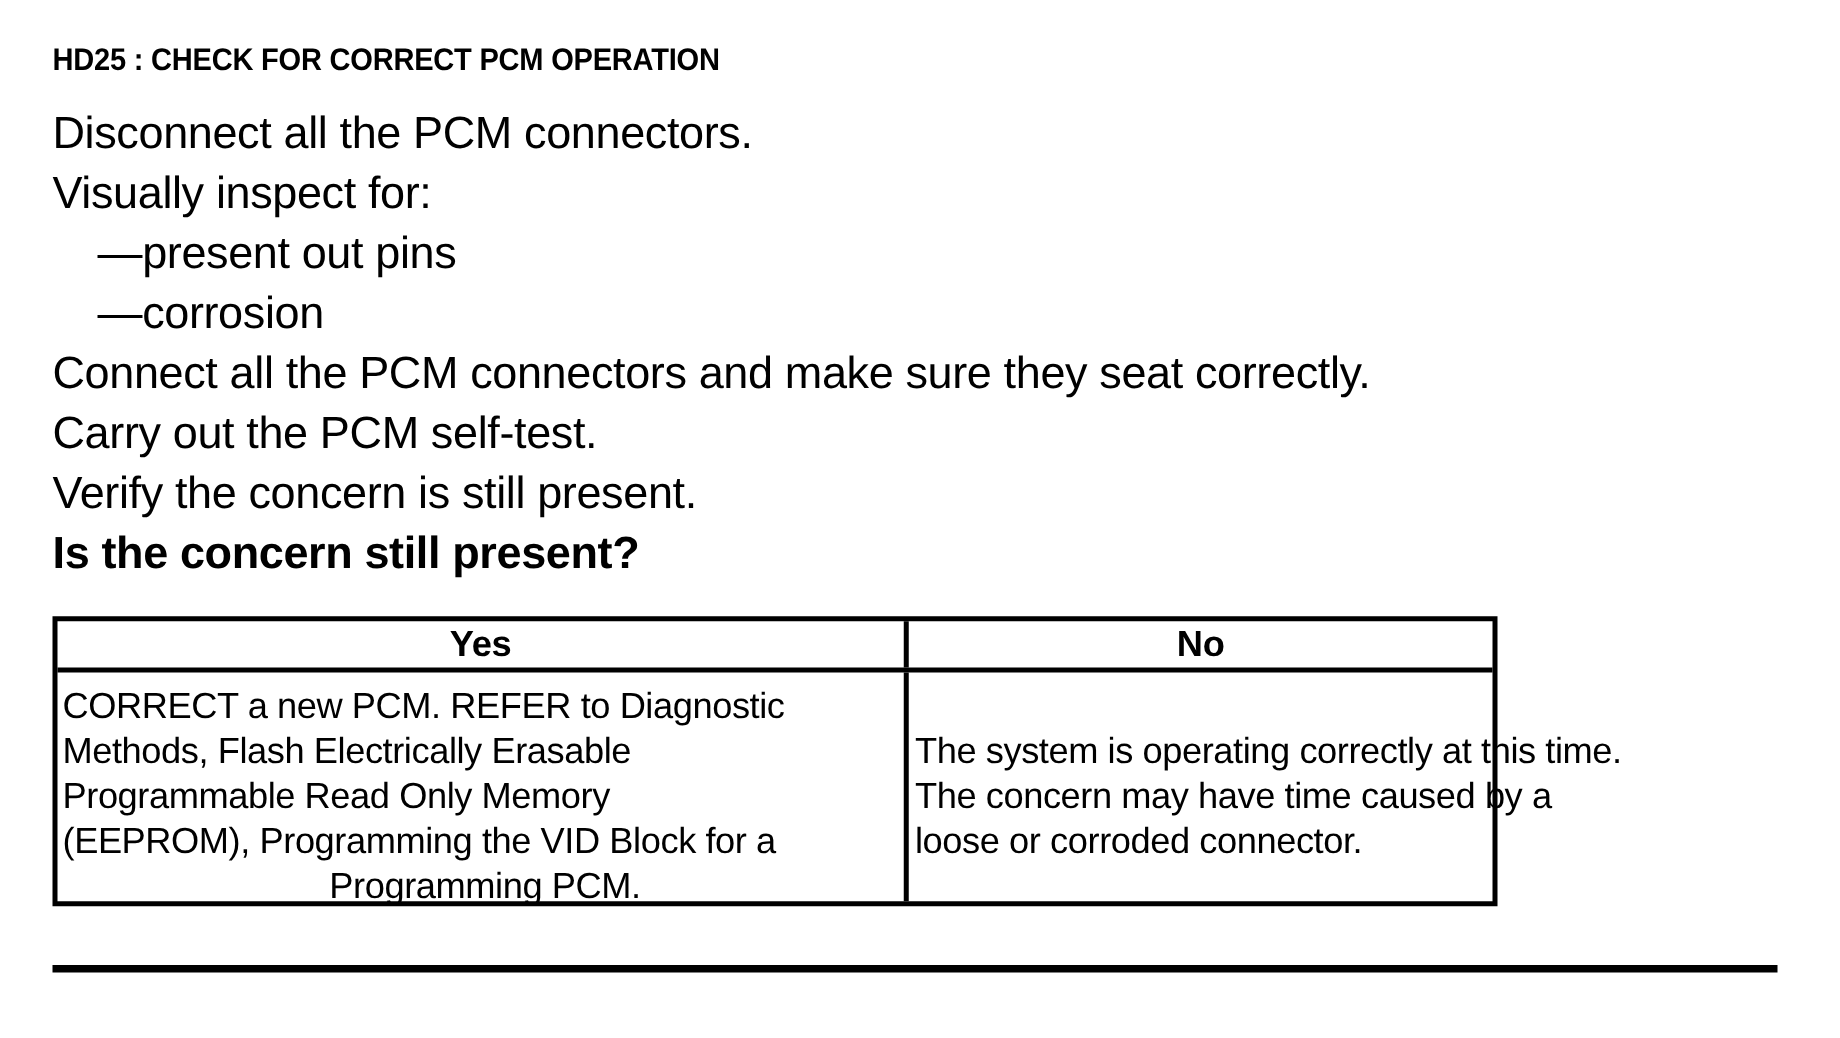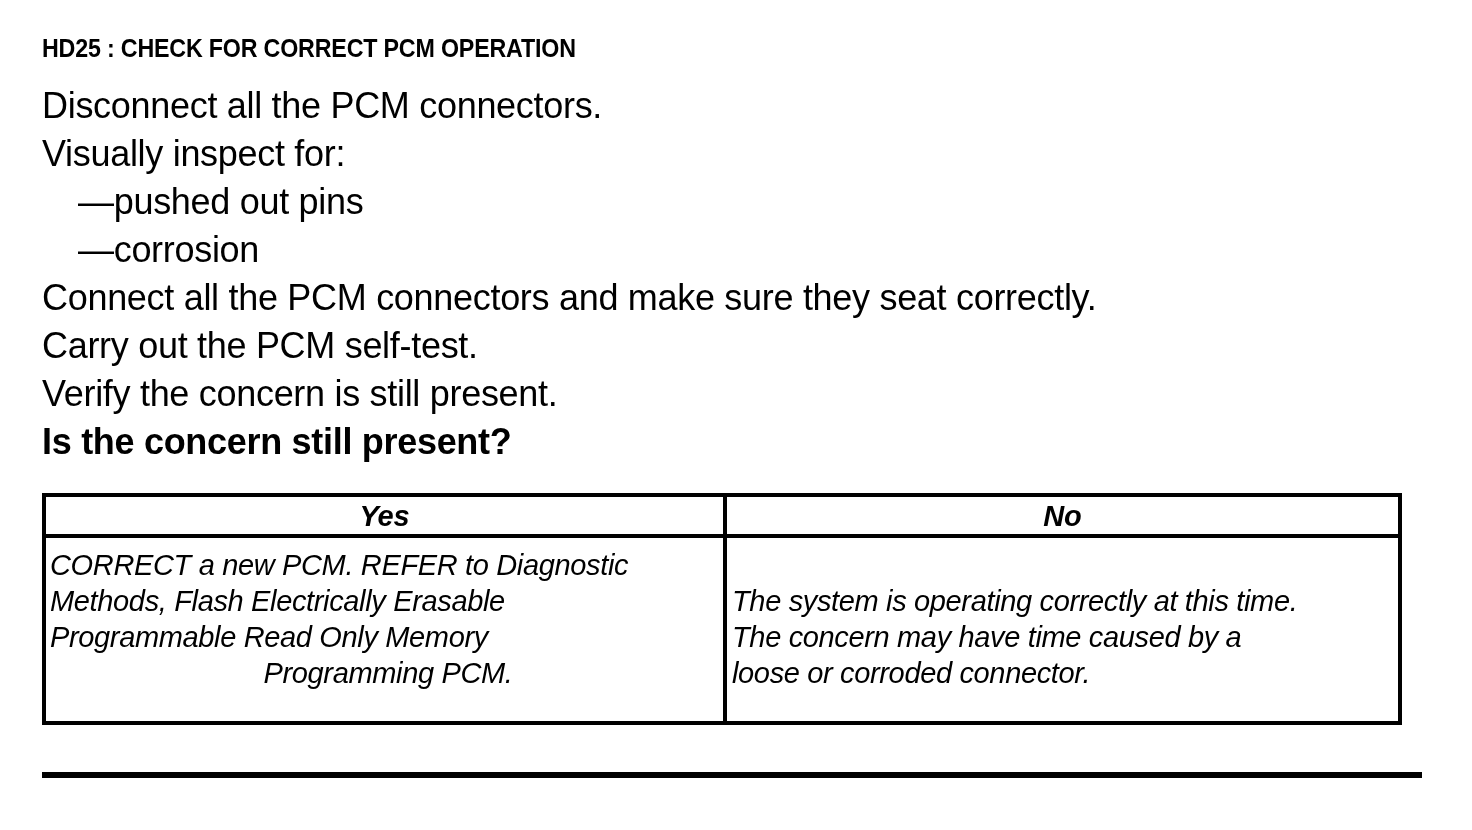--- a/index.html
+++ b/index.html
@@ -56,26 +56,25 @@
   }
   .proc-line.bold {
     font-weight: bold;
   }
 
   
   .decision-table {
     position: absolute;
     left: 42px;
     top: 493px;
-    width: 1360px;
+    width: 1156px;
     height: 232px;
     border: 4px solid #000000;
     box-sizing: border-box;
     background: #ffffff;
-    font-style: italic;
   }
   .dt-head {
     display: flex;
     height: 41px;
     border-bottom: 4px solid #000000;
     box-sizing: border-box;
   }
   .dt-body {
     display: flex;
     height: 183px;
@@ -140,21 +139,21 @@
 </head>
 <body>
 
 <div id="page">
 
   <div class="section-title">HD25 : CHECK FOR CORRECT PCM OPERATION</div>
 
   <div class="proc-block">
     <div class="proc-line">Disconnect all the PCM connectors.</div>
     <div class="proc-line">Visually inspect for:</div>
-    <div class="proc-line indent">—pushed out pins</div>
+    <div class="proc-line indent">—present out pins</div>
     <div class="proc-line indent">—corrosion</div>
     <div class="proc-line">Connect all the PCM connectors and make sure they seat correctly.</div>
     <div class="proc-line">Carry out the PCM self-test.</div>
     <div class="proc-line">Verify the concern is still present.</div>
     <div class="proc-line bold">Is the concern still present?</div>
   </div>
 
   <div class="decision-table">
 
     <div class="dt-head">
@@ -165,20 +164,21 @@
         <span class="dt-head-label">No</span>
       </div>
     </div>
 
     <div class="dt-body">
       <div class="dt-col-left">
         <div class="cell-text cell-left-text">
           <div class="tline">CORRECT a new PCM. REFER to Diagnostic</div>
           <div class="tline">Methods,  Flash Electrically Erasable</div>
           <div class="tline">Programmable Read Only Memory</div>
+          <div class="tline">(EEPROM), Programming the VID Block for a</div>
           <div class="tline center">Programming PCM.</div>
         </div>
       </div>
       <div class="dt-col-right">
         <div class="cell-text cell-right-text">
           <div class="tline">The system is operating correctly at this time.</div>
           <div class="tline">The concern may have time caused by a</div>
           <div class="tline">loose or corroded connector.</div>
         </div>
       </div>

